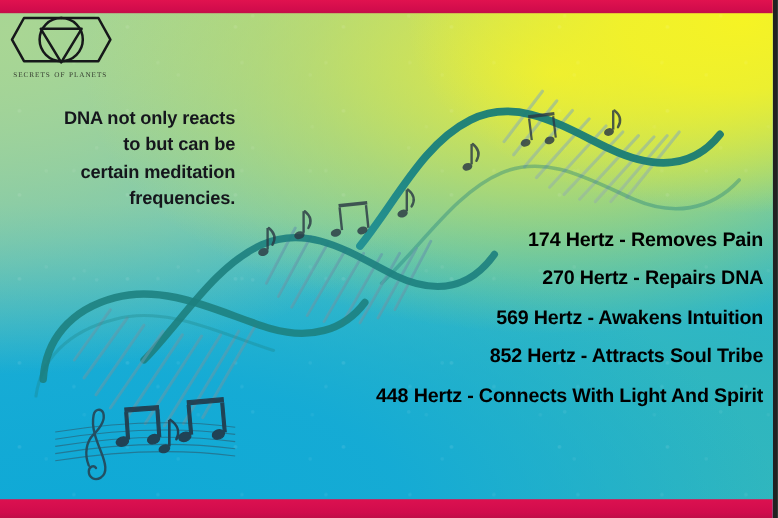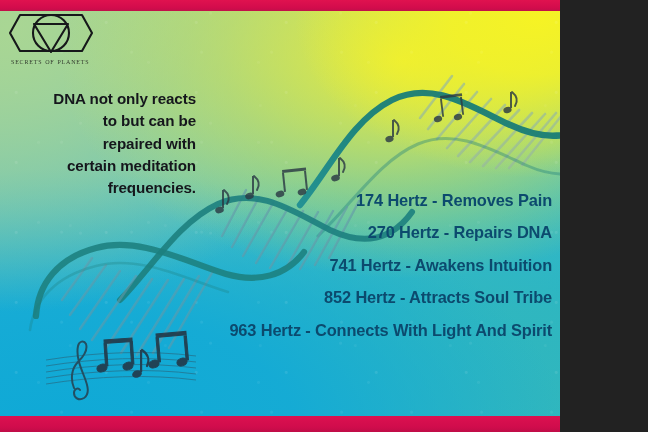--- a/index.html
+++ b/index.html
@@ -3,21 +3,21 @@
 <meta charset="utf-8">
 <title>Healing Frequencies Infographic</title>
 <style>
   html, body {
     margin: 0;
     padding: 0;
     background: #222;
   }
   #poster {
     position: relative;
-    width: 560px;
+    width: 644px;
     height: 432px;
     overflow: hidden;
     font-family: "Liberation Sans", sans-serif;
     background: #7fc6a8;
   }
 
   
   .bg-base {
     position: absolute;
     inset: 0;
@@ -109,21 +109,21 @@
   }
   .headline .hl-line { display: block; white-space: nowrap; }
 
   
   .freq-list {
     position: absolute;
     right: 8px;
     top: 192px;
     z-index: 30;
     text-align: right;
-    color: #0c4a6e;
+    color: #000000;
   }
   .freq-item {
     display: block;
     font-size: 16.4px;
     font-weight: bold;
     line-height: 1;
     margin-bottom: 16px;
     white-space: nowrap;
     letter-spacing: -0.15px;
   }
@@ -299,28 +299,27 @@
 
         <path d="M 26 13 L 60 13 L 43 41 Z"></path>
       </g>
     </svg>
     <span class="logo-text">Secrets of Planets</span>
   </div>
 
   <div class="headline">
     <span class="hl-line">DNA not only reacts</span>
     <span class="hl-line">to but can be</span>
-    <span class="hl-line">repaired with</span>
     <span class="hl-line">certain meditation</span>
     <span class="hl-line">frequencies.</span>
   </div>
 
   <div class="freq-list">
     <span class="freq-item">174 Hertz - Removes Pain</span>
     <span class="freq-item">270 Hertz - Repairs DNA</span>
-    <span class="freq-item">741 Hertz - Awakens Intuition</span>
+    <span class="freq-item">569 Hertz - Awakens Intuition</span>
     <span class="freq-item">852 Hertz - Attracts Soul Tribe</span>
-    <span class="freq-item">963 Hertz - Connects With Light And Spirit</span>
+    <span class="freq-item">448 Hertz - Connects With Light And Spirit</span>
   </div>
 
   <div class="band band-bottom"></div>
 
 </div>
 
 </body></html>

